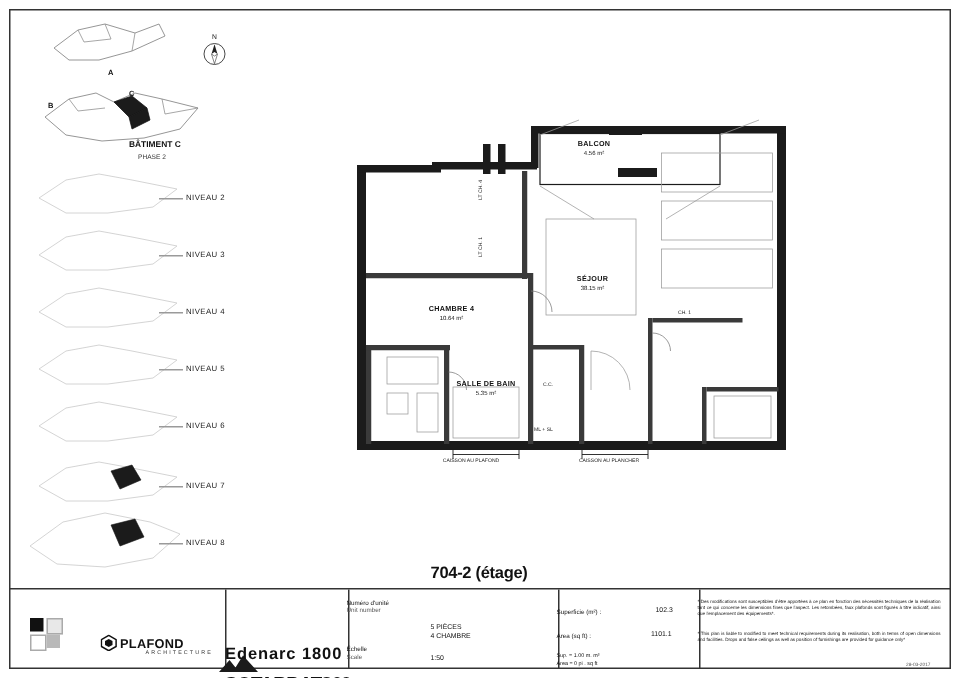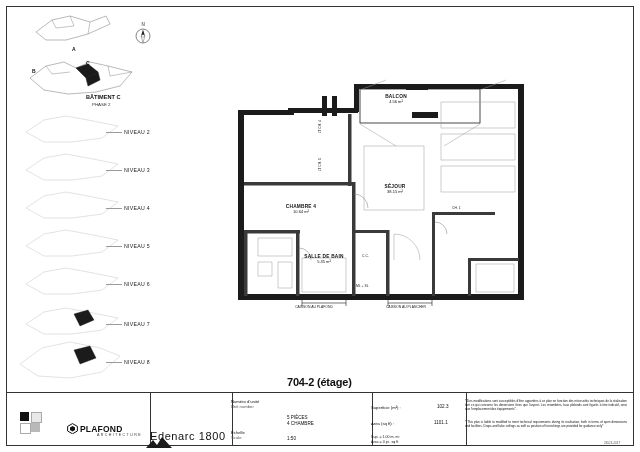--- a/index.html
+++ b/index.html
@@ -50,21 +50,21 @@
   .tblock{
     position:absolute;left:6px;top:392px;width:628px;height:54px;
     border-top:1px solid #333;box-sizing:border-box;
   }
   .cell{position:absolute;box-sizing:border-box;}
   .vline{position:absolute;width:1px;background:#333;top:0;bottom:0;}
   .hline{position:absolute;height:1px;background:#333;}
   .logo-sot{position:absolute;left:150px;top:400px;width:90px;margin-top:47px;}
   .sot-txt{font-size:12.5px;font-weight:bold;letter-spacing:-0.4px;color:#111;}
   .edenarc{
-    position:absolute;left:150px;top:430px;font-size:11px;font-weight:normal;
+    position:absolute;left:150px;top:430px;font-size:11px;font-weight:bold;
     letter-spacing:.6px;color:#111;
   }
   .bb{
     position:absolute;left:80px;top:424px;font-size:8.5px;font-weight:bold;
     color:#111;letter-spacing:.2px;
   }
   .bb-sub{position:absolute;left:97px;top:433px;font-size:3.6px;color:#333;letter-spacing:1.4px;}
   .fld-lbl{font-size:4.2px;color:#111;line-height:1.25;}
   .fld-val{font-size:4.6px;color:#111;}
   .unit-num{font-size:11px;font-weight:bold;color:#111;letter-spacing:-.2px;}

